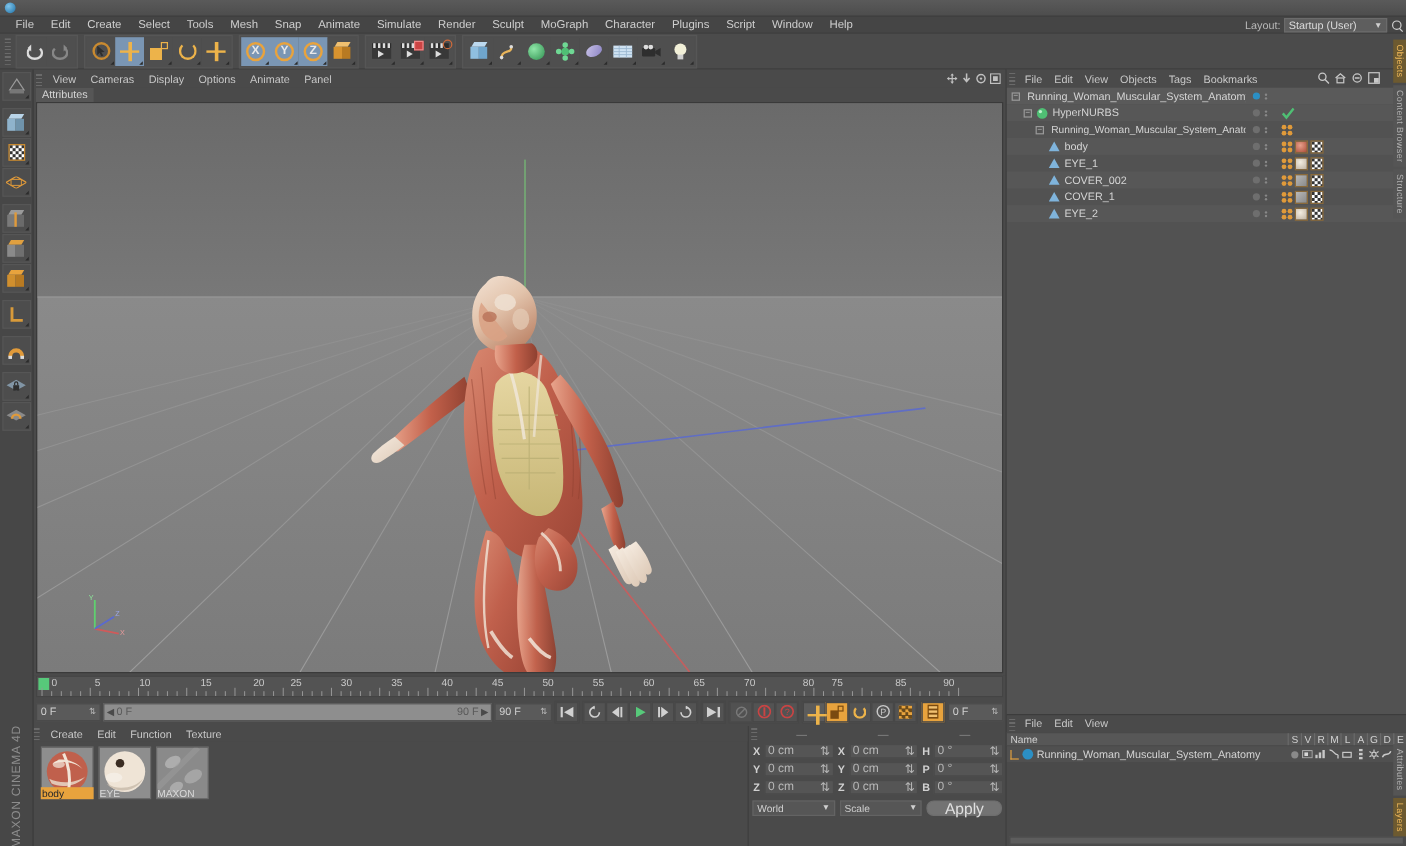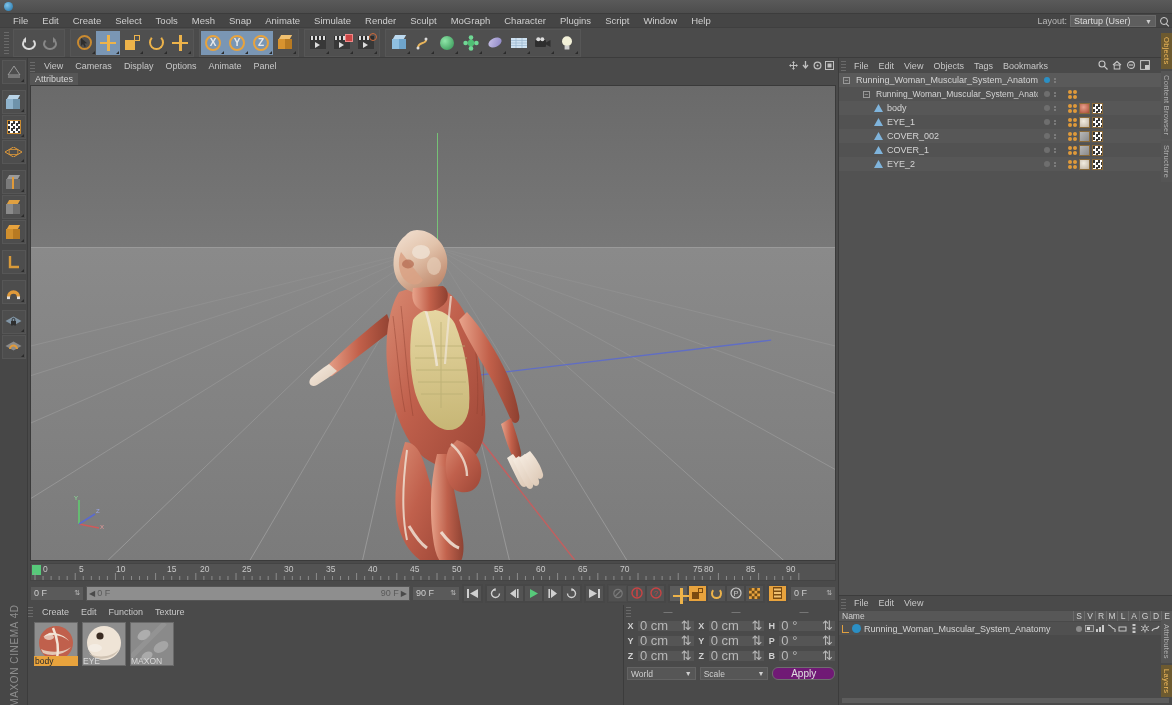--- a/index.html
+++ b/index.html
@@ -156,26 +156,26 @@
     background:linear-gradient(135deg,#8a8a8a,#6e6e6e);}
   .matname{font-size:8.5px;line-height:10px;text-align:left;padding-left:1px;color:#d8d8d8;margin-top:-10px;position:relative;z-index:2;}
   .matname.sel{background:#e8a33d;color:#2a2a2a;}
   .coordpanel{ width:214px; flex:none; background:#4a4a4a; display:flex;flex-direction:column;}
   .cp-head{height:13px;display:flex;align-items:center;gap:0;padding-left:2px;}
   .cp-head .dash{flex:1;text-align:center;font-size:9px;color:#8e8e8e;}
   .cp-rows{padding:1px 2px;}
   .cp-row{display:flex;align-items:center;height:13px;margin-bottom:2px;gap:2px;}
   .cp-lbl{width:9px;font-size:9px;color:#d0d0d0;font-weight:bold;text-align:center;}
   .cp-inp{flex:1;height:12px;background:#555;border:1px solid #4a4a4a;display:flex;align-items:center;
-          justify-content:space-between;padding:0 2px;font-size:13px;color:#b8b8b8;}
+          justify-content:space-between;padding:0 2px;font-size:10px;color:#b8b8b8;}
   .cp-foot{display:flex;gap:4px;padding:2px 3px;align-items:center;}
   .cp-sel{flex:1;height:13px;background:#565656;border:1px solid #636363;display:flex;align-items:center;
           justify-content:space-between;padding:0 3px;font-size:8.5px;color:#cfcfcf;}
-  .cp-apply{flex:1;height:13px;background:#701a75;border:1px solid #6e6e6e;border-radius:6px;
-            display:flex;align-items:center;justify-content:center;font-size:10px;color:#e0e0e0;}
+  .cp-apply{flex:1;height:13px;background:#737373;border:1px solid #6e6e6e;border-radius:6px;
+            display:flex;align-items:center;justify-content:center;font-size:13px;color:#e0e0e0;}
 
   
   .om{ flex:1; display:flex; flex-direction:column; background:#4a4a4a; min-height:0;}
   .om-menu{height:15px;display:flex;align-items:center;background:#4a4a4a;position:relative;flex:none;padding-left:2px;}
   .om-menu .mi{font-size:9px;color:#c8c8c8;padding:0 5px;}
   .om-tools{position:absolute;right:22px;top:2px;display:flex;gap:4px;align-items:center;}
   .om-tools i{width:10px;height:10px;display:block;position:relative;}
   .om-list{flex:1;background:#525252;overflow:hidden;position:relative;min-height:0;}
   .om-row{height:14px;display:flex;align-items:center;position:relative;font-size:9px;color:#d4d4d4;}
   .om-row.alt{background:#575757;}
@@ -690,33 +690,33 @@
         </div>
       </div>
 
       <div class="timeline">
         <div class="ruler">
           <span class="grn"></span>
           <span class="lbl" style="left:12px">0</span>
           <span class="lbl" style="left:48px">5</span>
           <span class="lbl" style="left:85px">10</span>
           <span class="lbl" style="left:136px">15</span>
-          <span class="lbl" style="left:169px">20</span>
+          <span class="lbl" style="left:180px">20</span>
           <span class="lbl" style="left:211px">25</span>
           <span class="lbl" style="left:253px">30</span>
           <span class="lbl" style="left:295px">35</span>
           <span class="lbl" style="left:337px">40</span>
           <span class="lbl" style="left:379px">45</span>
           <span class="lbl" style="left:421px">50</span>
           <span class="lbl" style="left:463px">55</span>
           <span class="lbl" style="left:505px">60</span>
           <span class="lbl" style="left:547px">65</span>
           <span class="lbl" style="left:589px">70</span>
           <span class="lbl" style="left:662px">75</span>
-          <span class="lbl" style="left:673px">80</span>
+          <span class="lbl" style="left:638px">80</span>
           <span class="lbl" style="left:715px">85</span>
           <span class="lbl" style="left:755px">90</span>
           <svg style="position:absolute;left:0;bottom:0;width:100%;height:7px" preserveAspectRatio="none" viewBox="0 0 800 7">
             <g stroke="#9a9a9a" stroke-width="0.8">
               <line x1="4" y1="0" x2="4" y2="7"></line>
                 <line x1="12" y1="3" x2="12" y2="7"></line>
                 <line x1="20" y1="3" x2="20" y2="7"></line>
               <line x1="28" y1="3" x2="28" y2="7"></line>
                 <line x1="36" y1="3" x2="36" y2="7"></line>
                 <line x1="44" y1="0" x2="44" y2="7"></line>
@@ -1123,20 +1123,42 @@
             <span class="om-dots">
               <i class="dot on"></i>
               <span class="dotcol">
                   <i></i>
                   <i></i>
                 </span>
             </span>
             <span class="om-tags"></span>
           </div>
 
+          <div class="om-row alt">
+            <span class="om-name" style="padding-left:14px">
+              <span class="plusbox">–</span>
+              <svg width="11" height="11" viewBox="0 0 11 11">
+                <circle cx="5.5" cy="5.5" r="4.4" fill="#4fbf74"></circle>
+                  <circle cx="4" cy="4" r="1.4" fill="#bdf0cd"></circle>
+                </svg>
+              <span>HyperNURBS</span>
+            </span>
+            <span class="om-dots">
+              <i class="dot"></i>
+              <span class="dotcol">
+                  <i></i>
+                  <i></i>
+                </span>
+            </span>
+            <span class="om-tags">
+              <svg width="11" height="11" viewBox="0 0 11 11">
+                  <path d="M1 5.5 L4 9 L10 1.5" stroke="#4fbf74" stroke-width="2" fill="none"></path>
+                </svg>
+            </span>
+          </div>
 
           <div class="om-row">
             <span class="om-name" style="padding-left:24px">
               <span class="plusbox">–</span>
               <svg width="11" height="11" viewBox="0 0 11 11">
                 <path d="M1 9 V1" stroke="#9fc8e8" stroke-width="1.3"></path>
                   <path d="M1 9 H9" stroke="#9fc8e8" stroke-width="1.3"></path>
                 <circle cx="8" cy="2.5" r="1.8" fill="none" stroke="#9fc8e8" stroke-width="1.1"></circle>
                 </svg>
               <span style="font-size:8.5px">Running_Woman_Muscular_System_Anatomy</span>

